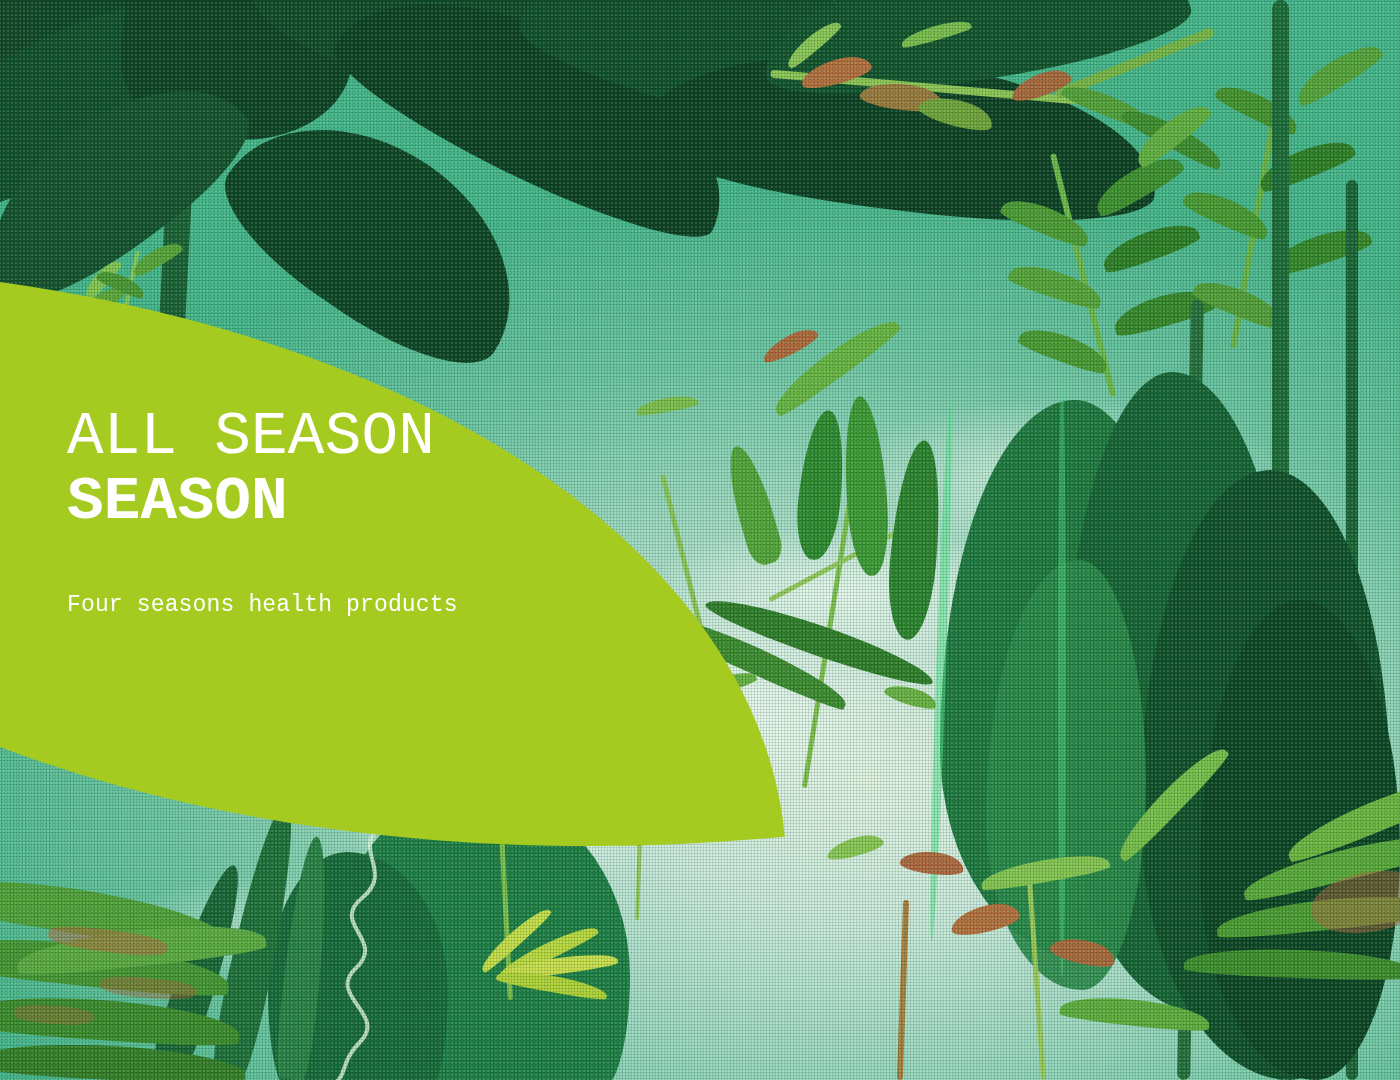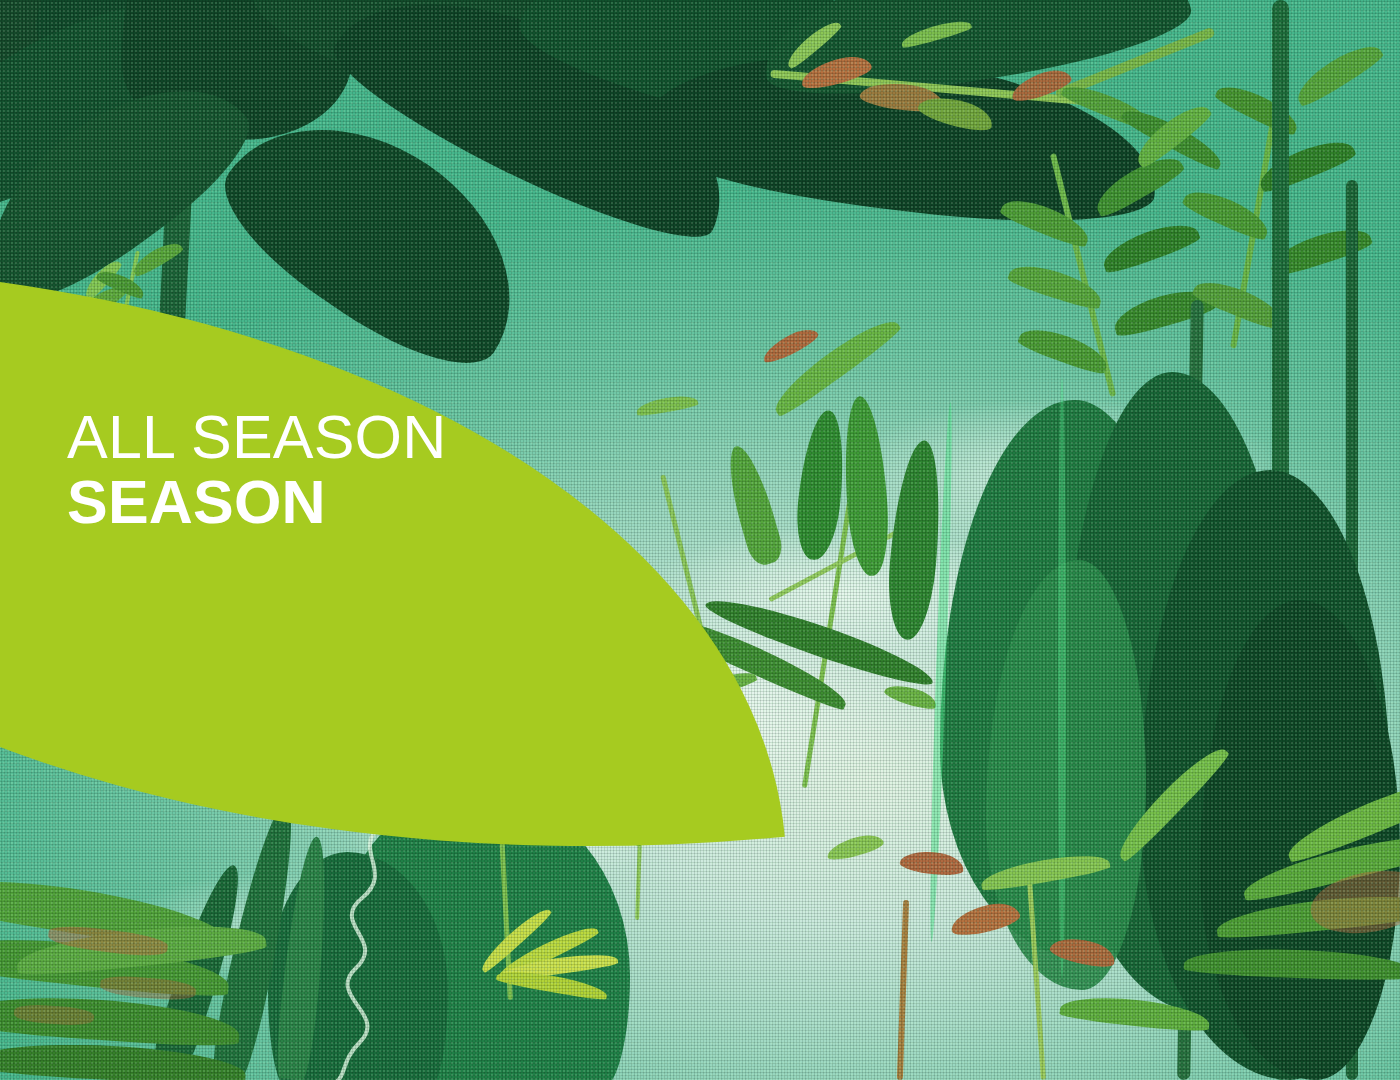--- a/index.html
+++ b/index.html
@@ -4,21 +4,21 @@
 <title>All Season Health</title>
 <style>
   html,body{margin:0;padding:0;background:#0d3b22;}
   *{box-sizing:border-box;}
 
   .poster{
     position:relative;
     width:1400px;
     height:1080px;
     overflow:hidden;
-    font-family:Liberation Sans, sans-serif;
+    font-family:Liberation Mono, monospace;
     background:#3fb68c;
   }
 
   
   .bg-layer{position:absolute;inset:0;}
 
   
   .sky{
     background:
       radial-gradient(ellipse 70% 55% at 62% 72%, #e3f3e4 0%, #cdeade 24%, #9ed9c2 48%, #6cc6a4 72%, #46b68c 100%),
@@ -264,15 +264,16 @@
 
   <div class="bg-layer understory"></div>
   <div class="bg-layer grain"></div>
   <div class="bg-layer grain2"></div>
 
   <div class="brand-leaf"></div>
 
   <div class="brand-copy">
     <span class="title-line light">ALL SEASON</span>
     <span class="title-line bold">SEASON</span>
+    <span class="subtitle">Four seasons health products</span>
   </div>
 
 </div>
 
 </body></html>

